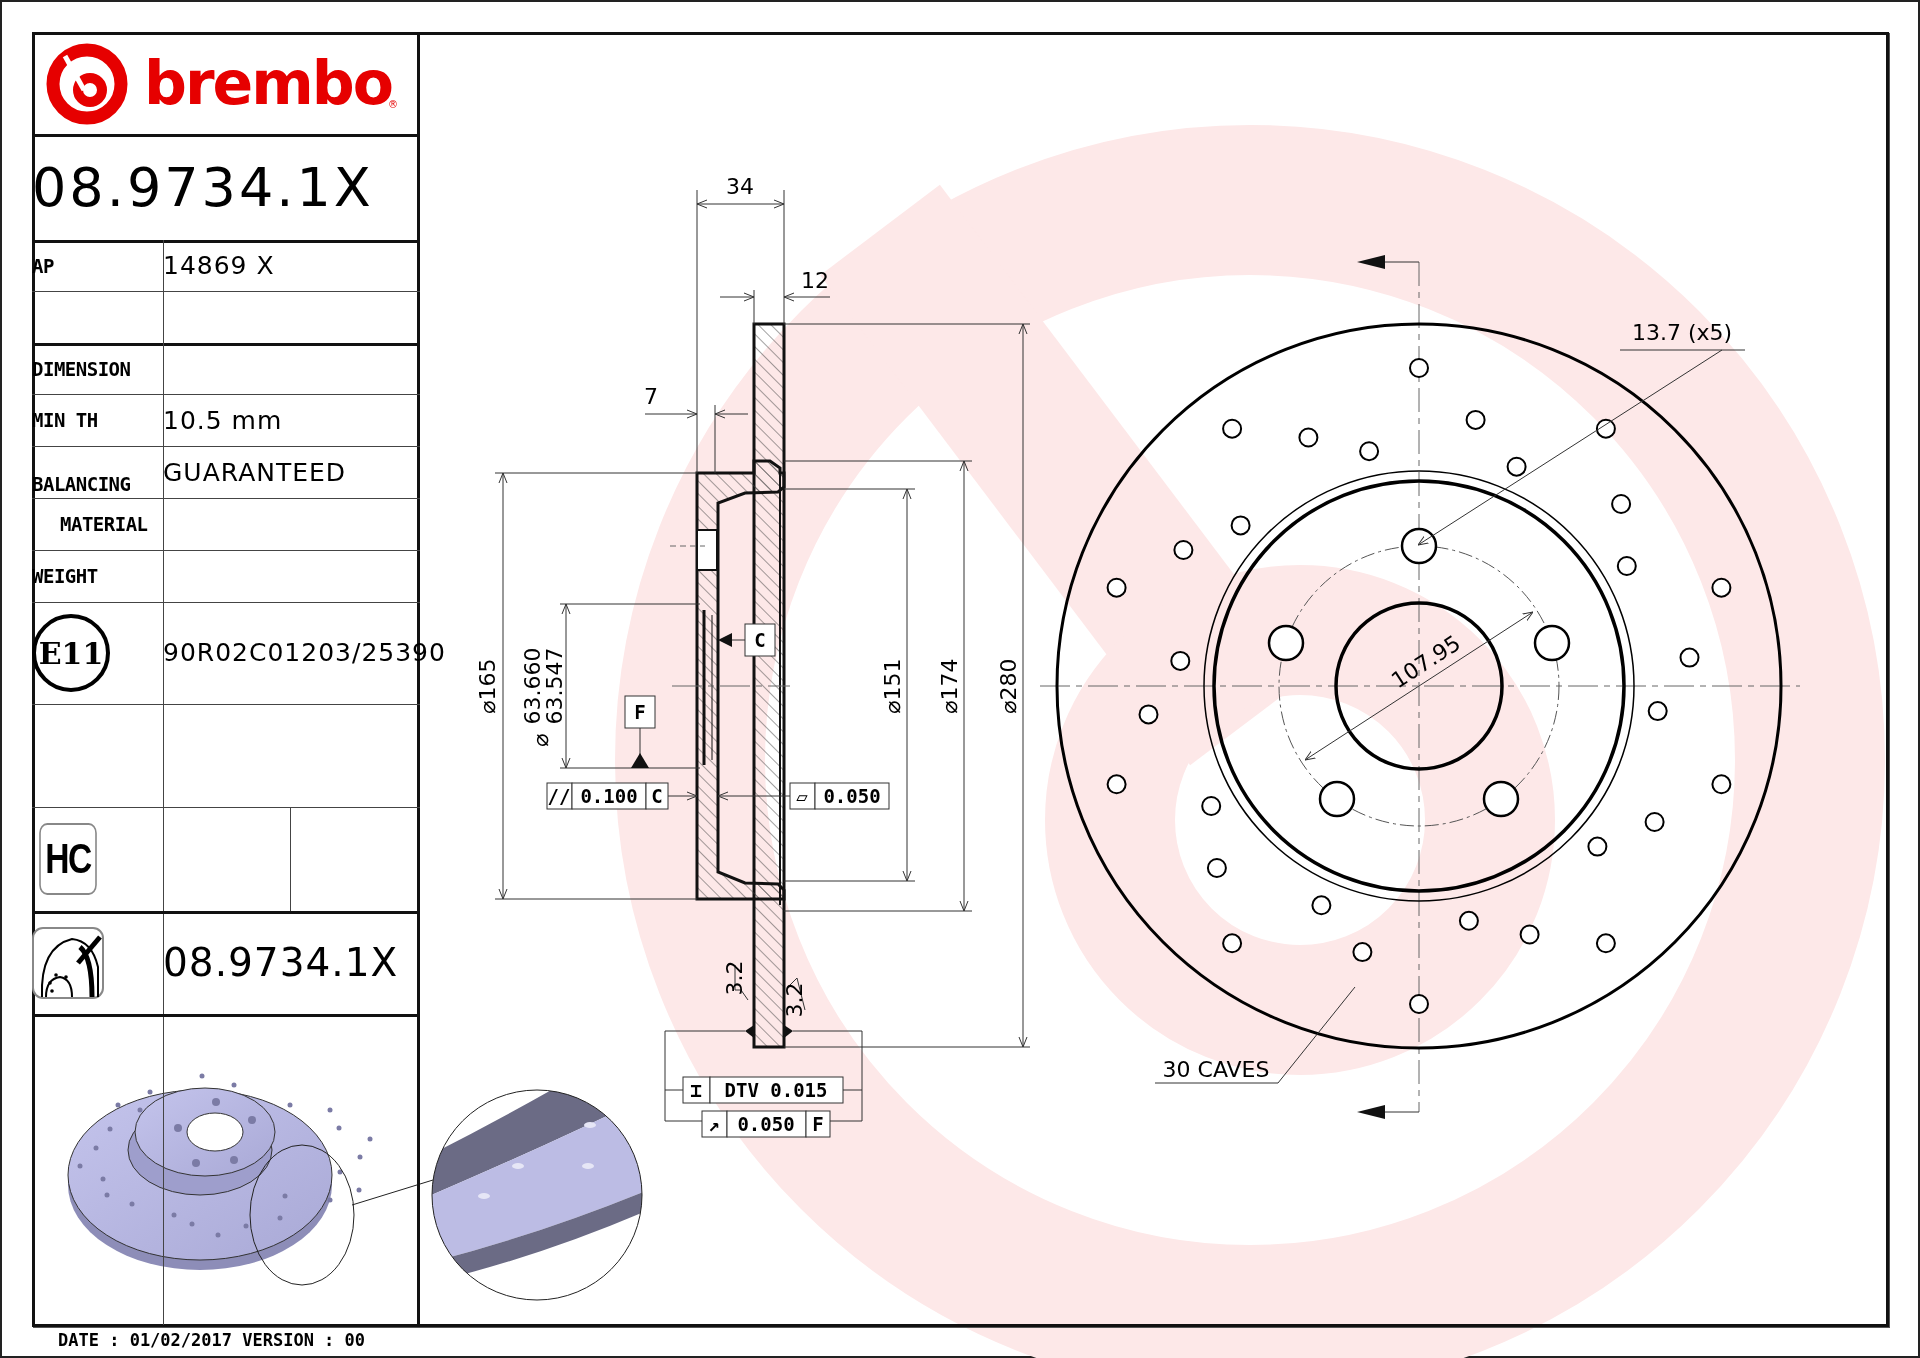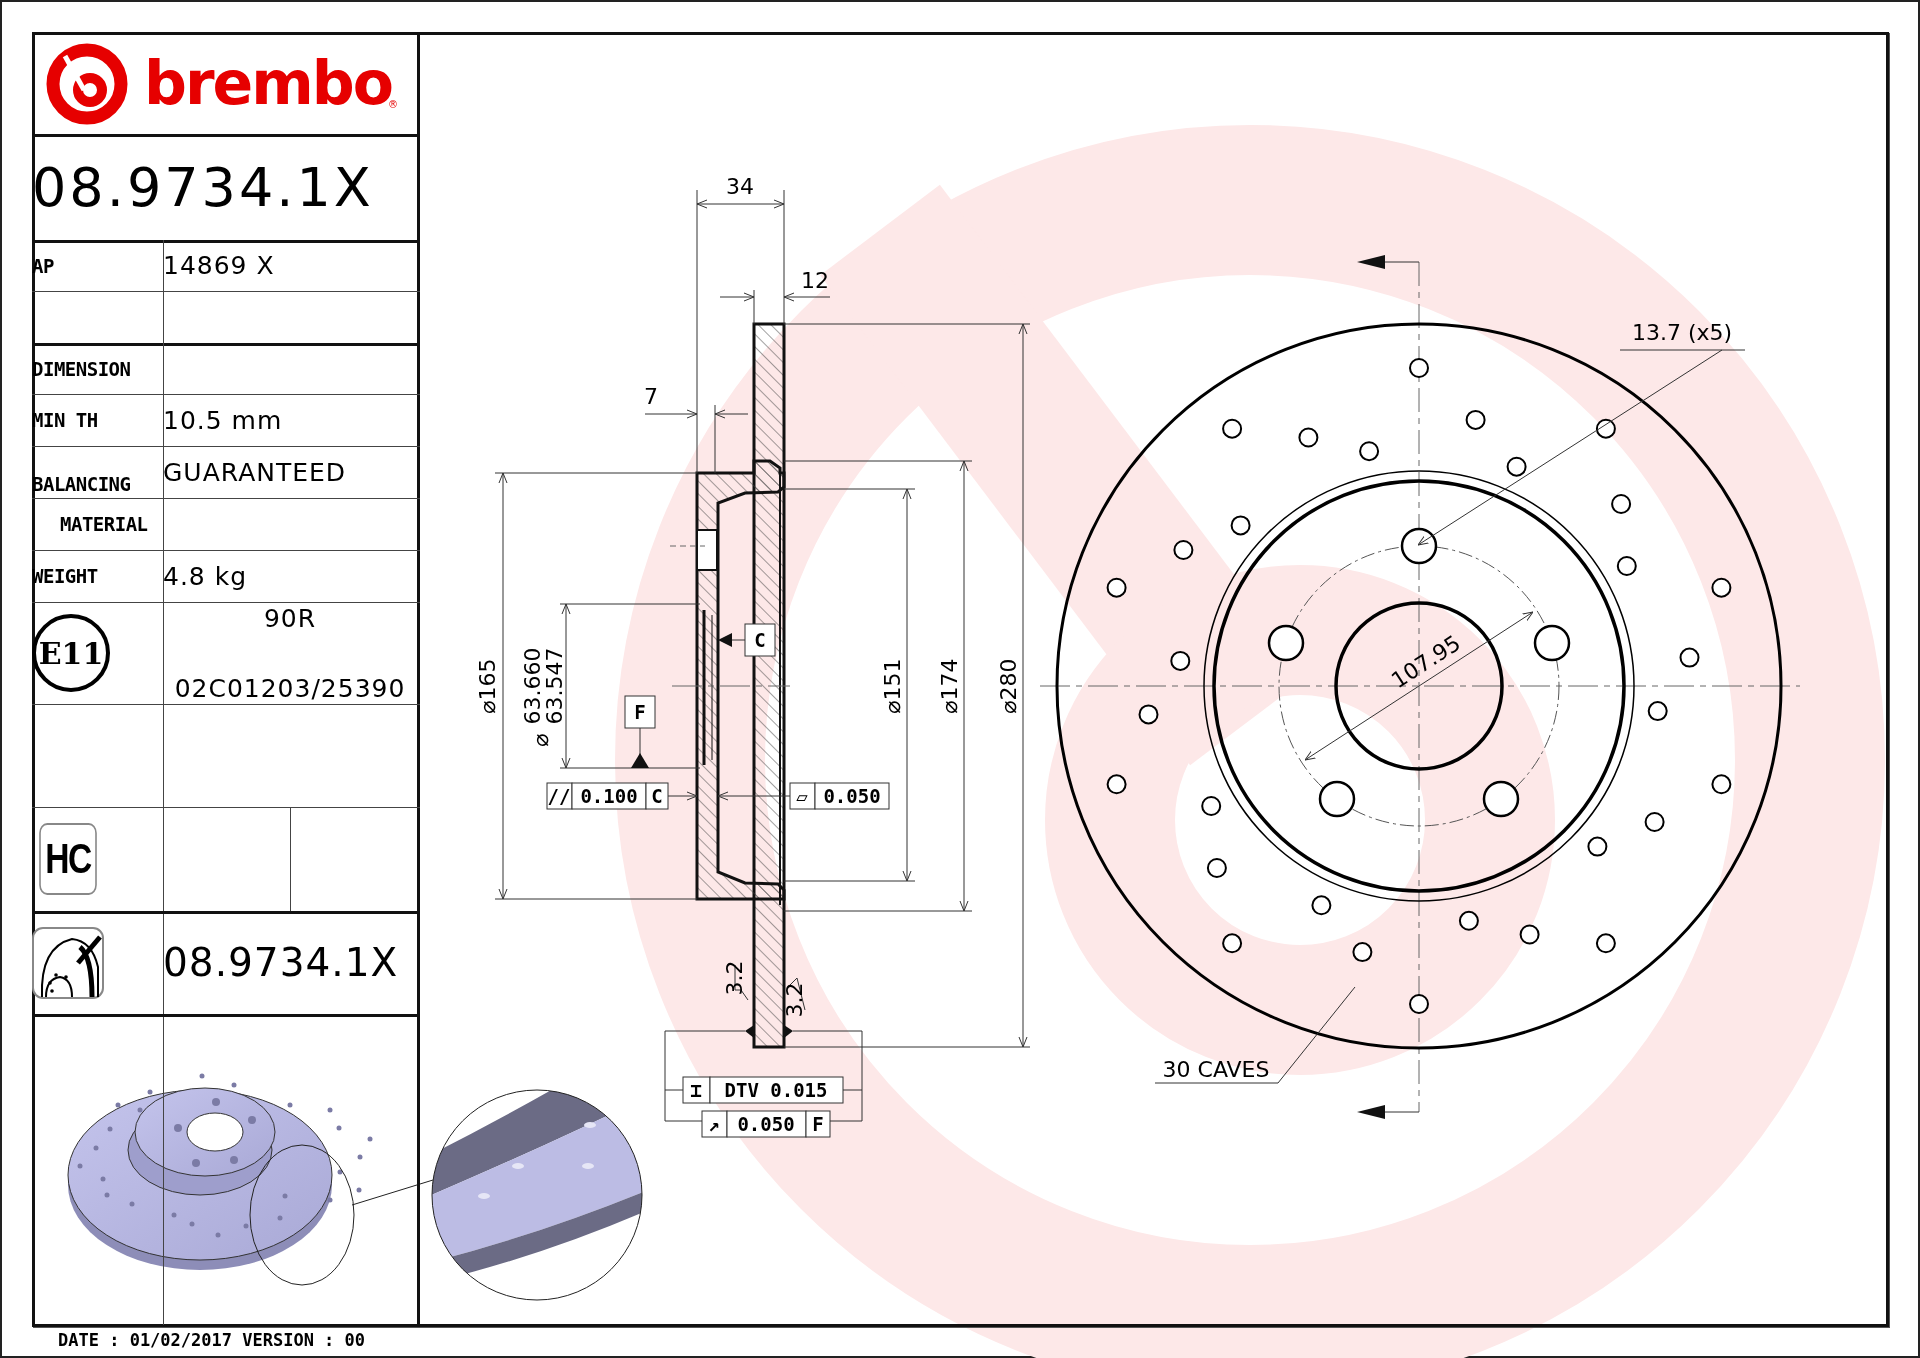--- a/index.html
+++ b/index.html
@@ -303,27 +303,26 @@
   <div class="hline" style="top:362px;"></div>
   <div class="cell lbl" style="left:0; top:362px; width:131px; height:52px;">MIN TH</div>
   <div class="cell val" style="left:131px; top:362px; width:254px; height:52px;">10.5 mm</div>
   <div class="hline" style="top:414px;"></div>
   <div class="cell lbl" style="left:0; top:426px; width:131px; height:52px;">BALANCING</div>
   <div class="cell val" style="left:131px; top:414px; width:254px; height:52px;">GUARANTEED</div>
   <div class="hline" style="top:466px;"></div>
   <div class="cell lbl" style="left:0; top:466px; width:131px; height:52px;margin-left:28px;">MATERIAL</div>
   <div class="hline" style="top:518px;"></div>
   <div class="cell lbl" style="left:0; top:518px; width:131px; height:52px;">WEIGHT</div>
-  <div class="cell val" style="left:131px; top:518px; width:254px; height:52px;">4.8 kg</div>
   <div class="hline" style="top:570px;"></div>
 
   <div class="cell" style="left:0; top:570px; width:131px; height:102px;">
     <div style="width:70px;height:70px;border:4px solid #000000;border-radius:50%;display:flex;align-items:center;justify-content:center;font-family:'DejaVu Serif',serif;font-weight:bold;font-size:30px;">E11</div>
   </div>
-  <div class="cell val" style="left:131px; top:570px; width:254px; height:102px; flex-direction:column; line-height:34px;gap:36px;">
+  <div class="cell val" style="left:131px; top:570px; width:254px; height:102px; flex-direction:row; line-height:34px;">
     <span>90R</span>
     <span>02C01203/25390</span>
   </div>
   <div class="hline" style="top:672px;"></div>
   <div class="hline" style="top:775px;"></div>
 
   <div class="vline" style="left:258px; top:775px; height:104px;"></div>
   <div class="cell" style="left:0; top:775px; width:131px; height:104px;">
     <div style="width:68px;height:68px;border:2px solid #888;border-radius:10px;display:flex;align-items:center;justify-content:center;font-family:'Liberation Sans',sans-serif;font-weight:bold;font-size:42px;transform:scaleX(0.8);letter-spacing:-2px;">HC</div>
   </div>

